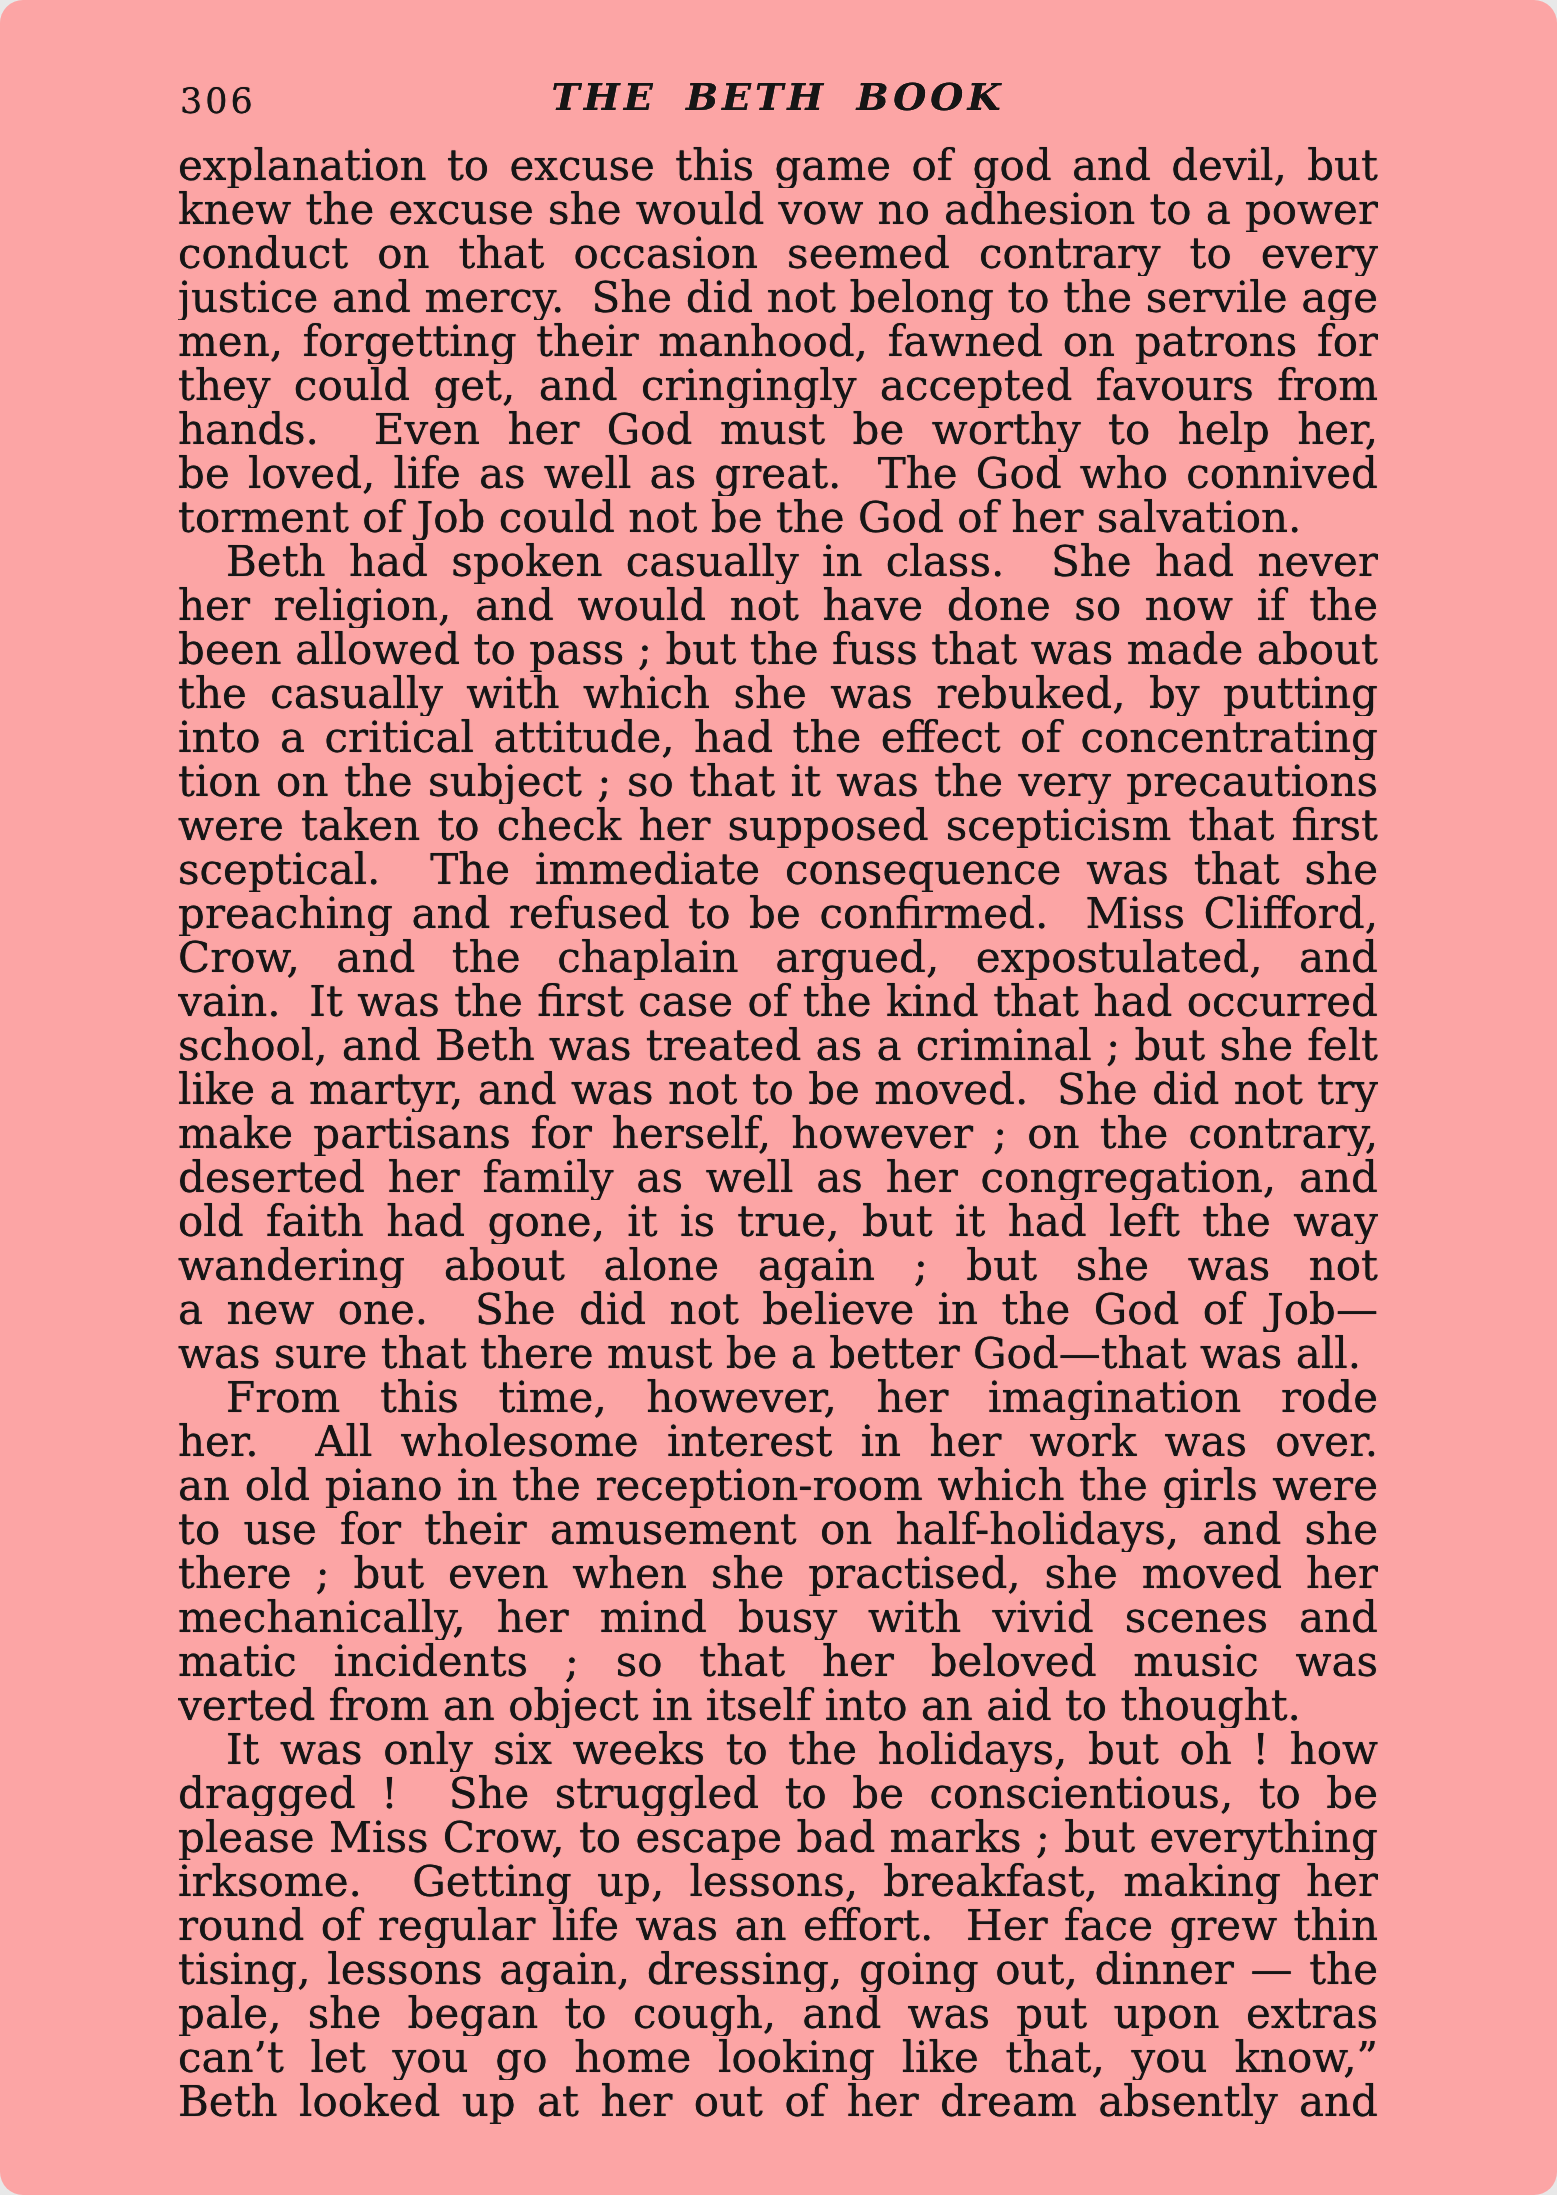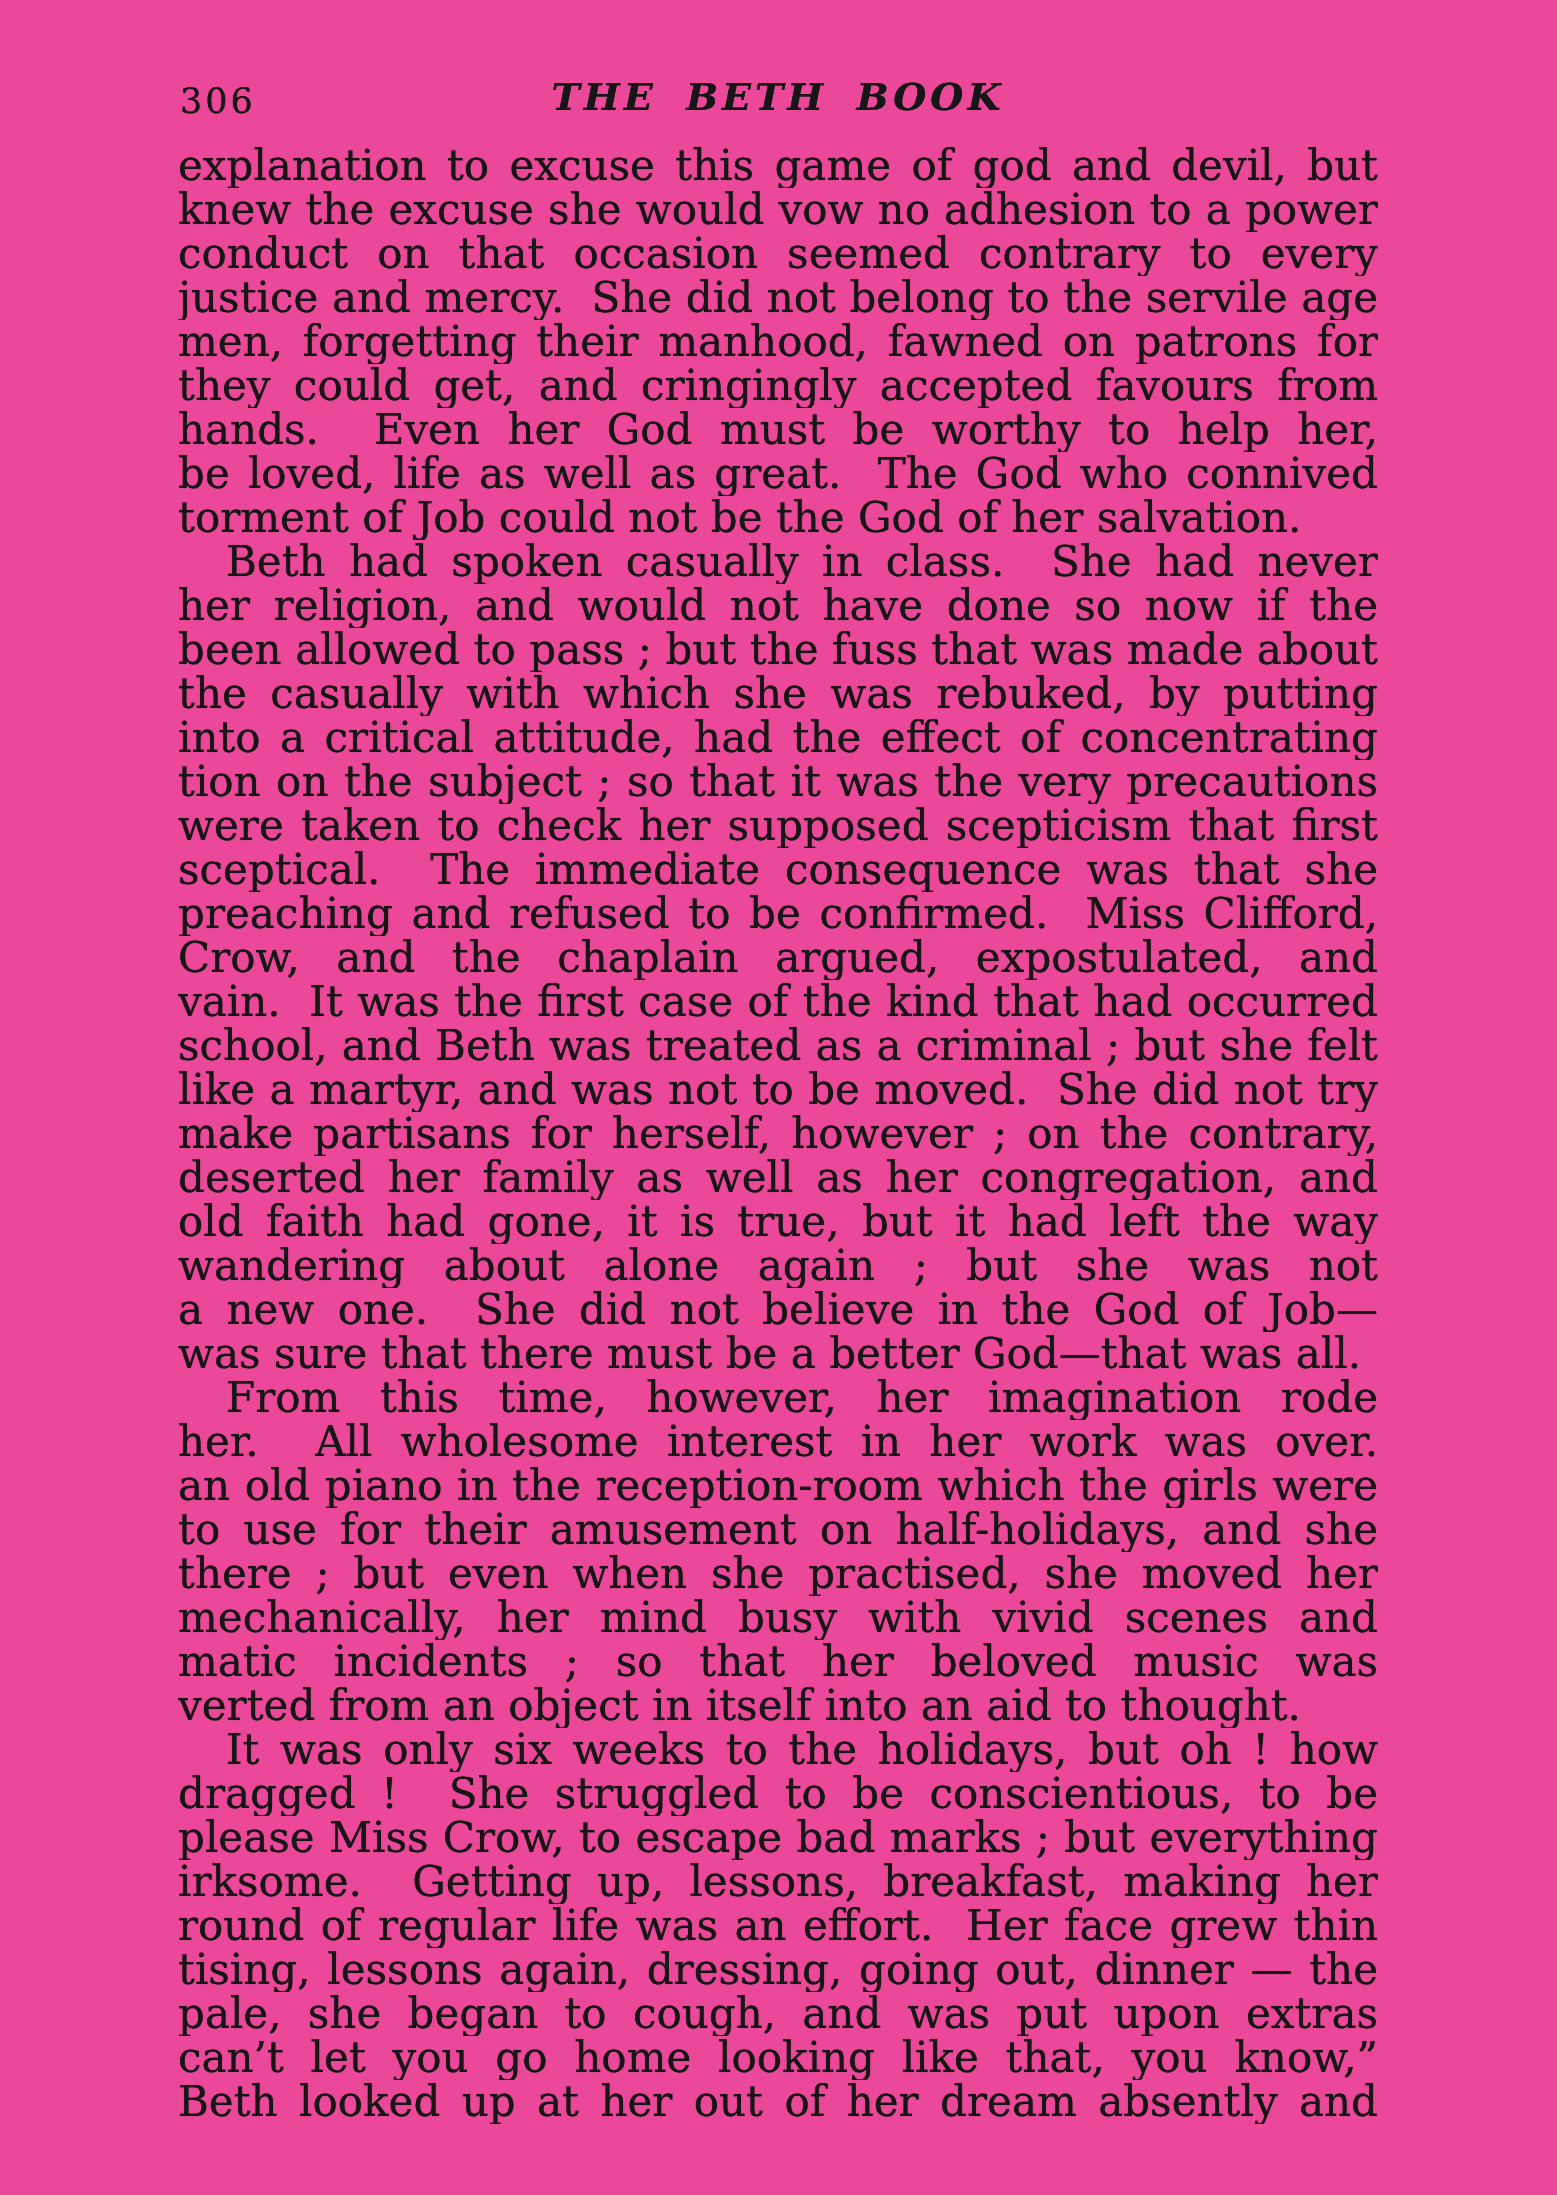--- a/index.html
+++ b/index.html
@@ -1,24 +1,25 @@
 <!DOCTYPE html>
 <html><head>
 <meta charset="utf-8">
 <style>
   html, body { margin: 0; padding: 0; background: #e8e8e8; }
   .page {
     position: relative;
     width: 1557px;
     height: 2195px;
-    background: #ec4899;
+    background: #fca5a5;
     font-family: "DejaVu Serif", serif;
     color: #161616;
     overflow: hidden;
     margin: 0 auto;
+    border-radius: 23px;
   }
   .page-header {
     position: absolute;
     left: 178px;
     top: 74px;
     width: 1200px;
     height: 50px;
   }
   .page-number {
     position: absolute;

